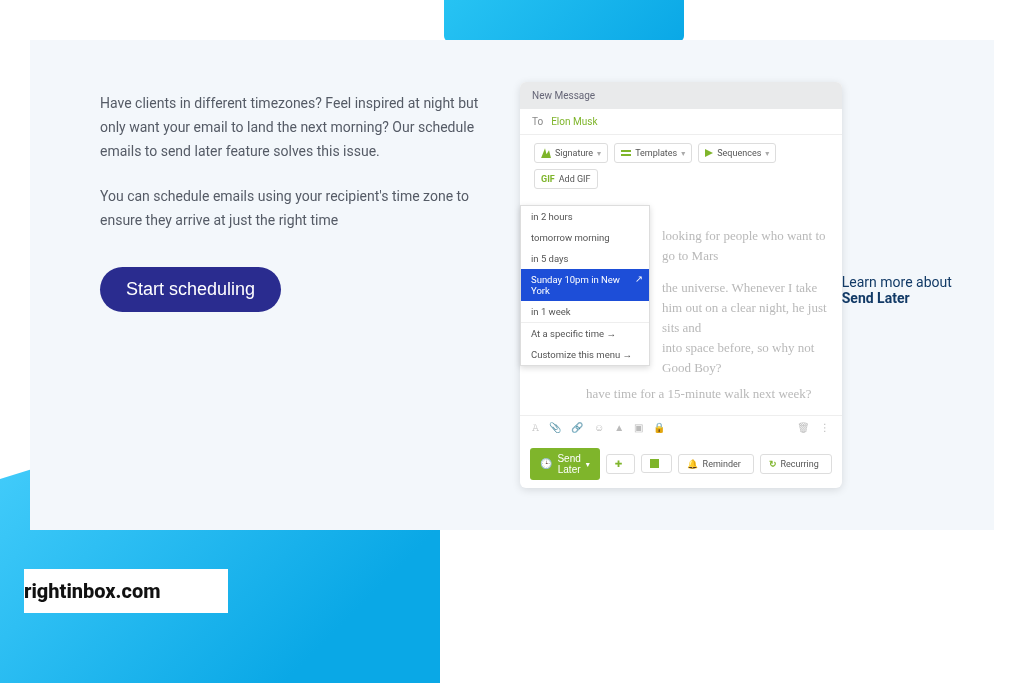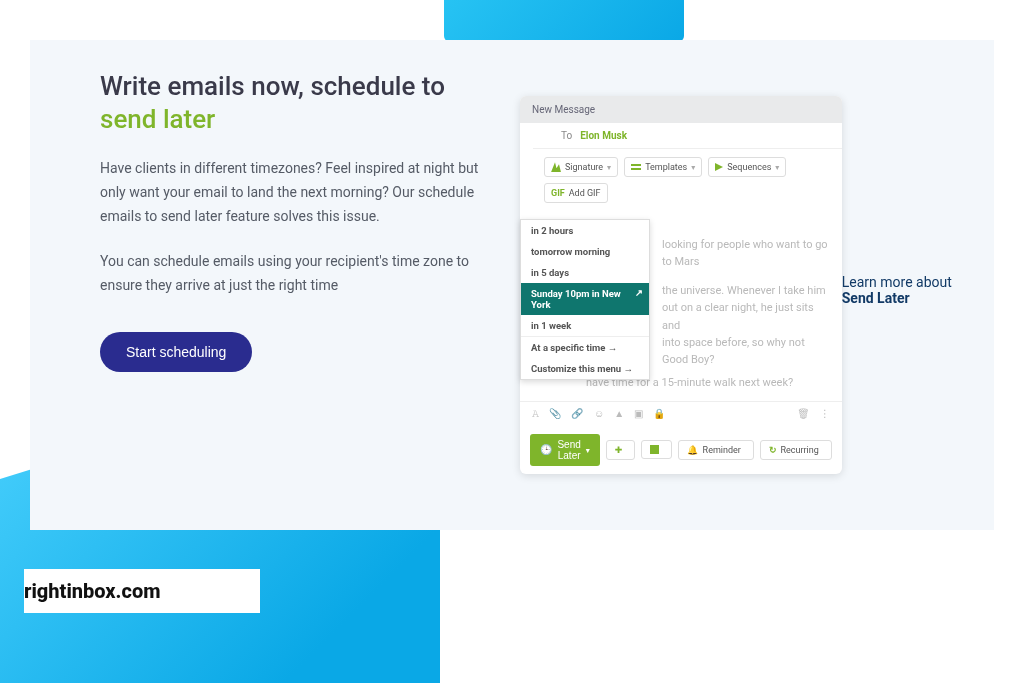--- a/index.html
+++ b/index.html
@@ -39,63 +39,63 @@
   .headline .accent { color: #7fb52b; }
   .para { color: #555b66; font-size: 14px; line-height: 1.7; margin-top: 22px; }
   .cta {
     display: inline-block;
     margin-top: 34px;
     background: #2a2c8f;
     color: #fff;
     border: none;
     border-radius: 30px;
     padding: 12px 26px;
-    font-size: 14px;
+    font-size: 18px;
     cursor: pointer;
   }
   .right { flex: 1; display:flex; flex-direction:row; align-items:center; }
   .compose {
     width: 390px;
     background: #fff;
     border-radius: 6px;
     box-shadow: 0 2px 8px rgba(0,0,0,0.12);
     font-size: 10px;
     color: #444;
   }
   .compose-header {
     background: #e9eaeb;
     padding: 8px 12px;
     border-radius: 6px 6px 0 0;
     color: #667;
   }
-  .row { padding: 7px 28px; border-bottom: 1px solid #eee; display:flex; gap:8px;margin-left:13px; }
+  .row { padding: 7px 12px; border-bottom: 1px solid #eee; display:flex; gap:8px; }
   .row .lbl { color:#888; }
-  .row .val { color:#7fb52b;font-weight:bold; }
-  .toolbar { display:flex; gap:6px; padding:8px 24px; flex-wrap:wrap; }
+  .row .val { color:#7fb52b; }
+  .toolbar { display:flex; gap:6px; padding:8px 14px; flex-wrap:wrap; }
   .tbtn {
     border:1px solid #ddd; border-radius:3px; padding:4px 6px;
     display:flex; align-items:center; gap:4px; background:#fff; cursor:pointer;
     font-size:9px; color:#555;
   }
   .tbtn .caret::after { content:"▾"; color:#aaa; font-size:8px; }
   .ico { width:10px; height:10px; display:inline-block; }
   .ico-sig { background:#7fb52b; clip-path: polygon(0 100%,40% 0,55% 60%,80% 20%,100% 100%); }
   .ico-tpl { border-top:2px solid #7fb52b; border-bottom:2px solid #7fb52b; height:6px; width:10px; position:relative; }
   .ico-tpl::after { content:""; position:absolute; top:2px; left:0; width:10px; border-top:2px solid #7fb52b; }
   .ico-seq { width:0;height:0;border-left:8px solid #7fb52b;border-top:4px solid transparent;border-bottom:4px solid transparent; }
   .gif { color:#7fb52b; font-weight:700; }
   .body-area { position:relative; padding:8px 12px 10px; min-height:150px; }
-  .body-text { color:#b9b9b9; font-size:11px; line-height:1.55; }
+  .body-text { color:#b9b9b9; font-size:13px; line-height:1.55;font-family:Liberation Serif, serif; }
   .dropdown {
     position:absolute; left:0; top:8px; width:130px;
     background:#fff; border:1px solid #ddd; box-shadow:0 2px 6px rgba(0,0,0,0.15);
     font-size:9.5px;
   }
-  .dropdown div { padding:5px 10px; color:#555; cursor:pointer;font-weight:bold; }
-  .dropdown .sel { background:#0f766e; color:#fff; position:relative; }
+  .dropdown div { padding:5px 10px; color:#555; cursor:pointer; }
+  .dropdown .sel { background:#1d4ed8; color:#fff; position:relative; }
   .dropdown .sel::after {
     content:"↖"; position:absolute; right:6px; top:4px; color:#fff; transform:scaleX(-1);
   }
   .dropdown .sep { border-top:1px solid #eee; }
   .format-row {
     display:flex; gap:10px; align-items:center; padding:6px 12px;
     border-top:1px solid #eee; color:#bbb; font-size:10px;
   }
   .format-row .sp { flex:1; }
   .trash, .dots { color:#bbb; }
@@ -109,36 +109,32 @@
   .sbtn { border:1px solid #ddd; border-radius:3px; padding:4px 8px; background:#fff;
     display:flex; align-items:center; gap:4px; font-size:9px; color:#555; cursor:pointer; }
   .ico-puzzle { color:#7fb52b; }
   .ico-flag { width:9px;height:9px;background:#7fb52b; }
   .ico-bell { color:#7fb52b; }
   .ico-rec { color:#7fb52b; font-weight:700; }
   .learn { margin-top:10px; color:#123a66; font-size:14px; }
   .learn b { font-weight:700; }
   .sitebar {
     position:absolute; left:24px; bottom:70px;
-    background:#fff; padding:10px 0; width:236px;
+    background:#fff; padding:10px 0; width:204px;
   }
   .sitebar span { font-weight:800; font-size:20px; color:#111; }
 </style>
 </head>
 <body>
 
 <div class="bg-top"></div>
 <div class="bg-bottom"></div>
 
 <div class="panel">
   <div class="left">
-    <h1 class="headline">
-      <span>Write emails now, schedule to</span><br>
-      <span class="accent">send later</span>
-    </h1>
     <p class="para">Have clients in different timezones? Feel inspired at night but only want your email to land the next morning? Our schedule emails to send later feature solves this issue.</p>
     <p class="para">You can schedule emails using your recipient's time zone to ensure they arrive at just the right time</p>
     <button class="cta">Start scheduling</button>
   </div>
 
   <div class="right">
     <div class="compose">
       <div class="compose-header">New Message</div>
       <div class="row">
         <span class="lbl">To</span>

